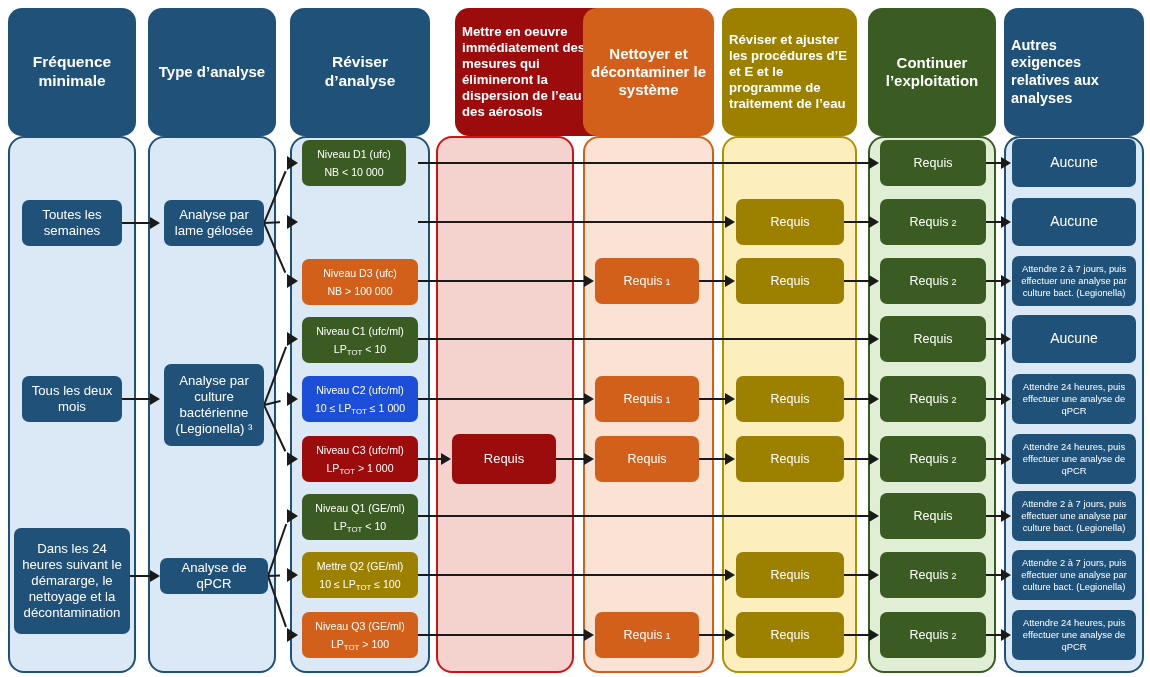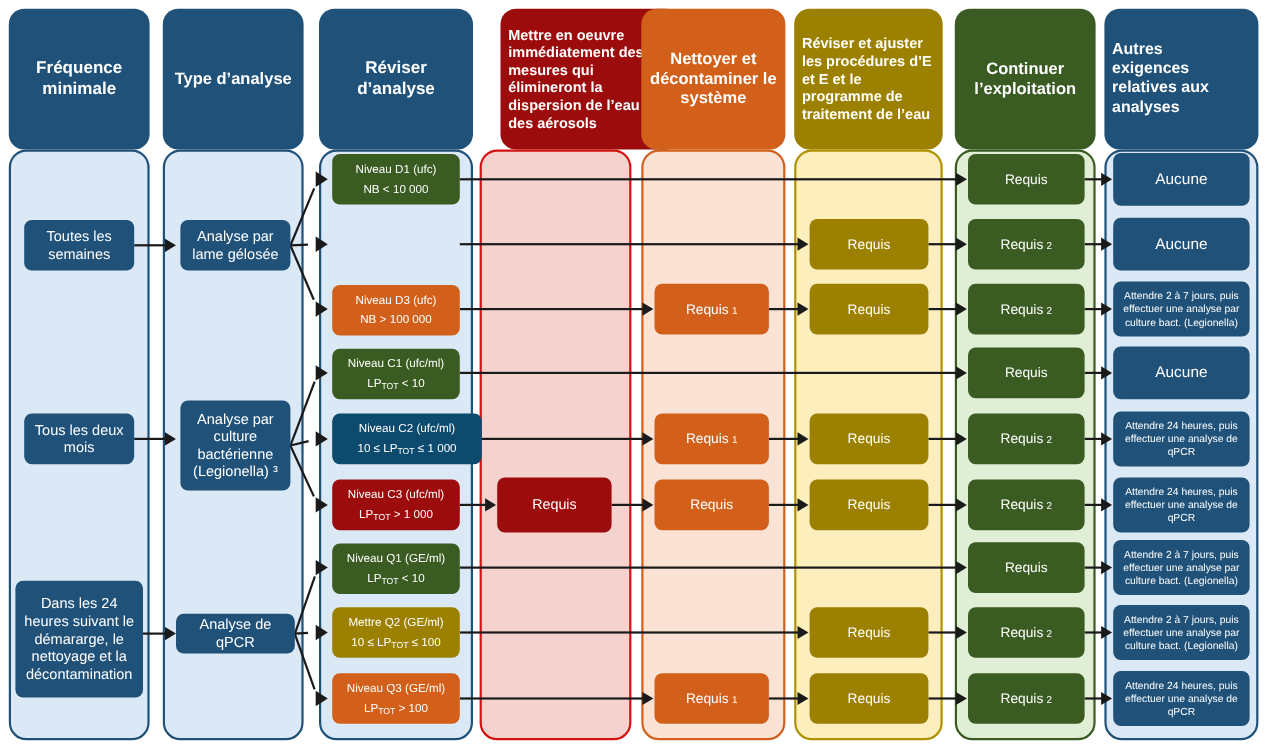--- a/index.html
+++ b/index.html
@@ -142,33 +142,33 @@
     </div>
     <div class="node" style="left:160px;top:558px;width:108px;height:36px;background:#1f5179;font-size:13.2px;">
       <span style="white-space:pre-line">Analyse de qPCR</span>
     </div>
     <div class="hline" style="left:122px;top:222px;width:30px;"></div>
     <div class="arrow" style="left:150px;top:216.5px;"></div>
     <div class="hline" style="left:122px;top:398px;width:30px;"></div>
     <div class="arrow" style="left:150px;top:392.5px;"></div>
     <div class="hline" style="left:122px;top:575px;width:30px;"></div>
     <div class="arrow" style="left:150px;top:569.5px;"></div>
-    <div class="node" style="left:302px;top:140px;width:116px;height:46px;background:#3a5c22;font-size:10.6px;">
+    <div class="node" style="left:302px;top:140px;width:104px;height:46px;background:#3a5c22;font-size:10.6px;">
       <span class="l1">Niveau D1 (ufc)</span>
       <span class="l2">NB &lt; 10 000</span>
     </div>
     <div class="node" style="left:302px;top:259px;width:116px;height:46px;background:#d2601a;font-size:10.6px;">
       <span class="l1">Niveau D3 (ufc)</span>
       <span class="l2">NB &gt; 100 000</span>
     </div>
     <div class="node" style="left:302px;top:317px;width:116px;height:46px;background:#3a5c22;font-size:10.6px;">
       <span class="l1">Niveau C1 (ufc/ml)</span>
       <span class="l2">LP<sub>TOT</sub> &lt; 10</span>
     </div>
-    <div class="node" style="left:302px;top:376px;width:136px;height:46px;background:#0c4a6e;font-size:10.6px;">
+    <div class="node" style="left:302px;top:376px;width:116px;height:46px;background:#1d4ed8;font-size:10.6px;">
       <span class="l1">Niveau C2 (ufc/ml)</span>
       <span class="l2">10 ≤ LP<sub>TOT</sub> ≤ 1 000</span>
     </div>
     <div class="node" style="left:302px;top:436px;width:116px;height:46px;background:#9c0c0c;font-size:10.6px;">
       <span class="l1">Niveau C3 (ufc/ml)</span>
       <span class="l2">LP<sub>TOT</sub> &gt; 1 000</span>
     </div>
     <div class="node" style="left:302px;top:494px;width:116px;height:46px;background:#3a5c22;font-size:10.6px;">
       <span class="l1">Niveau Q1 (GE/ml)</span>
       <span class="l2">LP<sub>TOT</sub> &lt; 10</span>

